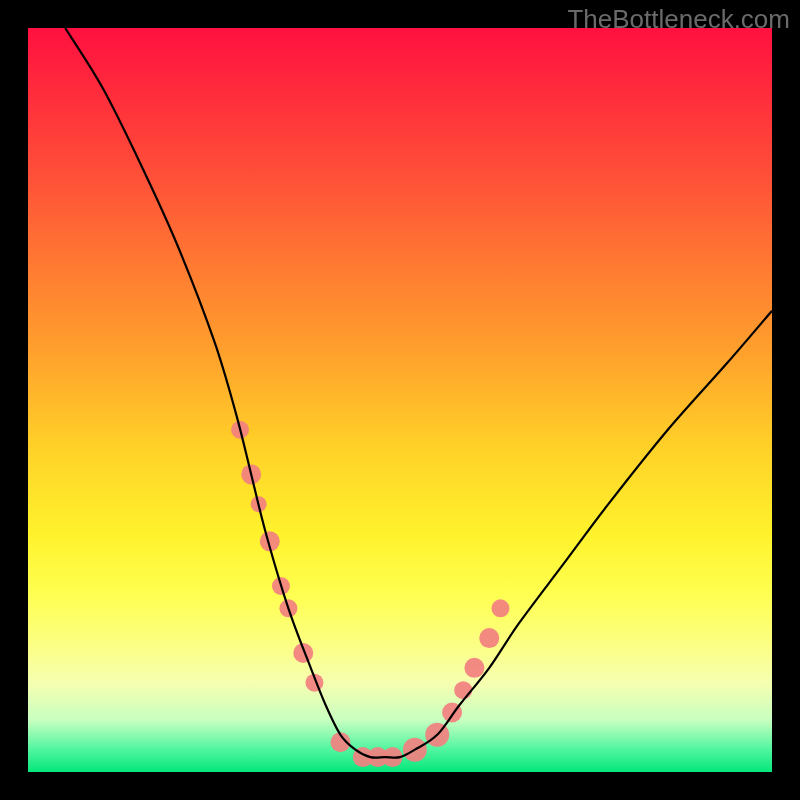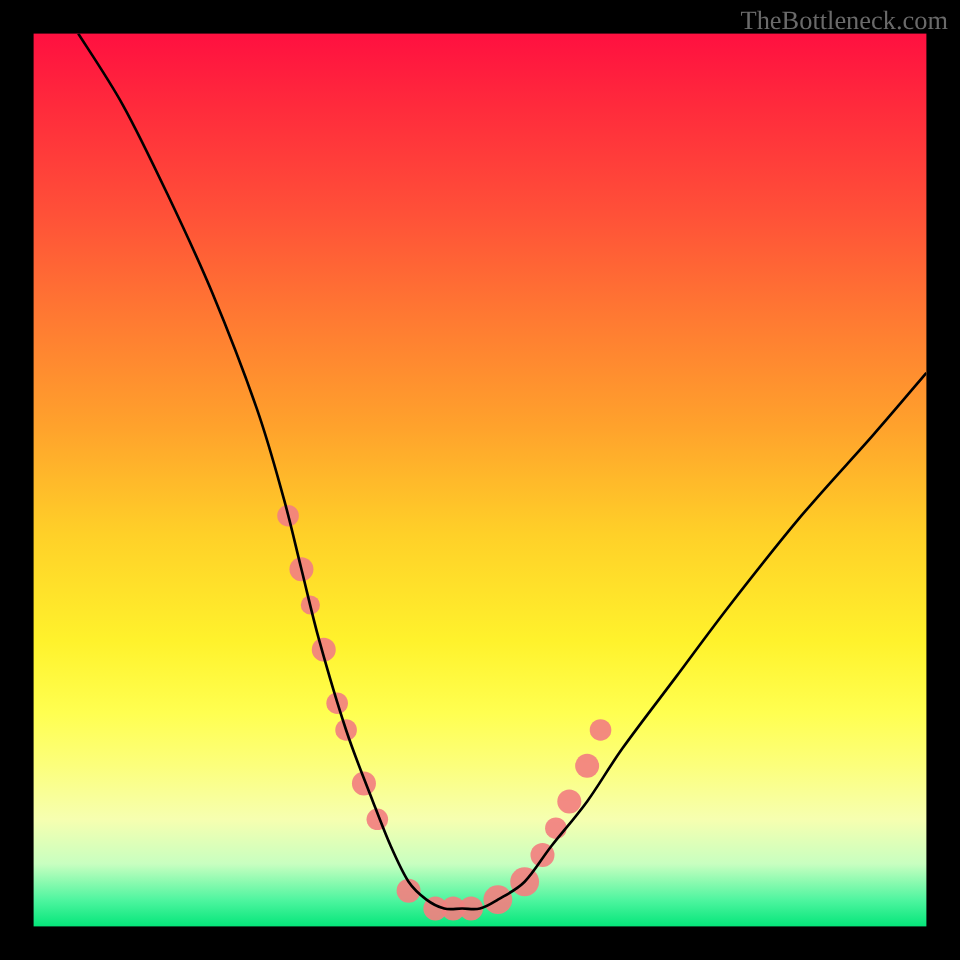--- a/index.html
+++ b/index.html
@@ -38,23 +38,23 @@
       #c8ffc0 93%,
       #50f5a0 97%,
       #05e67a 100%
     );
   }
   .watermark {
     position: absolute;
     top: 4px;
     right: 10px;
     color: #6a6a6a;
-    font-size: 22px;
+    font-size: 26px;
     font-weight: 500;
-    font-family: Liberation Serif, serif;
+    font-family: Liberation Sans, sans-serif;
     white-space: nowrap;
   }
   svg.curve {
     position: absolute;
     left: 0;
     top: 0;
     width: 744px;
     height: 744px;
     pointer-events: none;
   }

